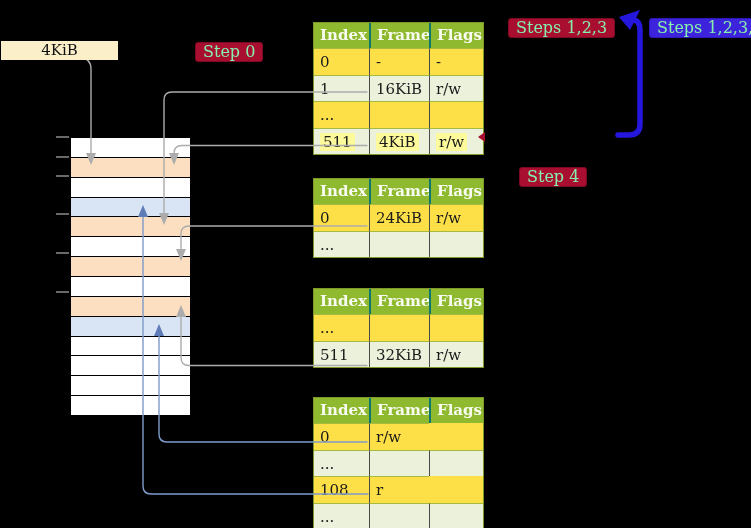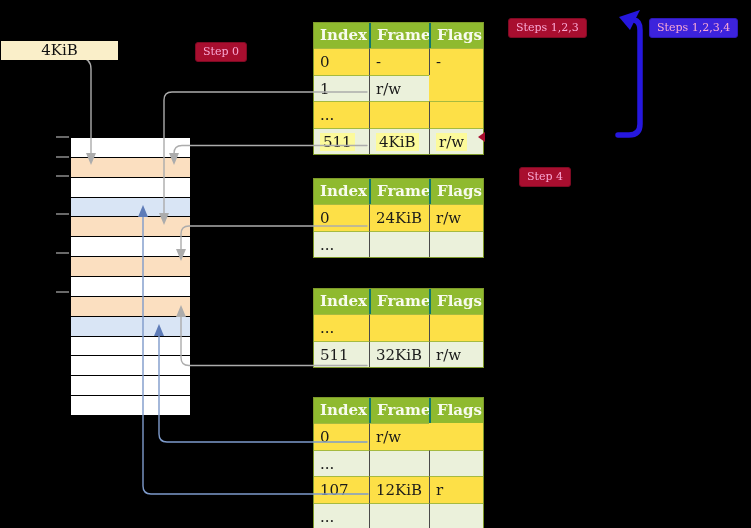--- a/index.html
+++ b/index.html
@@ -36,21 +36,21 @@
   .prow.head .pcell:first-child{border-left:none;}
   .prow.shade .pcell{background:var(--green-row,#ebf1db);}
   .hl{background:var(--yellow-hl,#fcfa9b);padding:0 3px;}
   
   .sizelabel{
     position:absolute;left:1px;top:41px;width:117px;height:19px;line-height:19px;
     background:var(--wheat,#faefc9);color:#111;text-align:center;font-size:15px;
   }
   .badge{
     position:absolute;height:18px;line-height:17px;padding:0 7px;border-radius:3px;
-    color:#f9a8d4;font-size:11px;white-space:nowrap;
+    color:#86efac;font-size:16px;white-space:nowrap;
   }
   .badge.red{background:var(--red-badge,#a80e2f);border:1px solid #7d0a23;}
   .badge.blue{background:var(--blue-badge,#3d23dc);border:1px solid #2d18b8;}
   
   #overlay{position:absolute;left:0;top:0;pointer-events:none;}
 </style>
 </head>
 <body>
 
 <div id="canvas">
@@ -78,20 +78,21 @@
         <div class="pcell">Frame</div>
         <div class="pcell">Flags</div>
       </div>
       <div class="prow">
         <div class="pcell">0</div>
         <div class="pcell">-</div>
         <div class="pcell">-</div>
       </div>
       <div class="prow shade">
         <div class="pcell">1</div>
+        <div class="pcell">16KiB</div>
         <div class="pcell">r/w</div>
       </div>
       <div class="prow">
         <div class="pcell">...</div>
         <div class="pcell"></div>
         <div class="pcell"></div>
       </div>
       <div class="prow shade">
         <div class="pcell"><span class="hl">511</span></div>
         <div class="pcell"><span class="hl">4KiB</span></div>
@@ -141,22 +142,21 @@
       <div class="prow">
         <div class="pcell">0</div>
         <div class="pcell">r/w</div>
       </div>
       <div class="prow shade">
         <div class="pcell">...</div>
         <div class="pcell"></div>
         <div class="pcell"></div>
       </div>
       <div class="prow">
-        <div class="pcell">107</div>
-        <div class="pcell">12KiB</div>
+        <div class="pcell">108</div>
         <div class="pcell">r</div>
       </div>
       <div class="prow shade">
         <div class="pcell">...</div>
         <div class="pcell"></div>
         <div class="pcell"></div>
       </div>
     </div>
 
   <svg id="overlay" width="751" height="528" viewBox="0 0 751 528">

